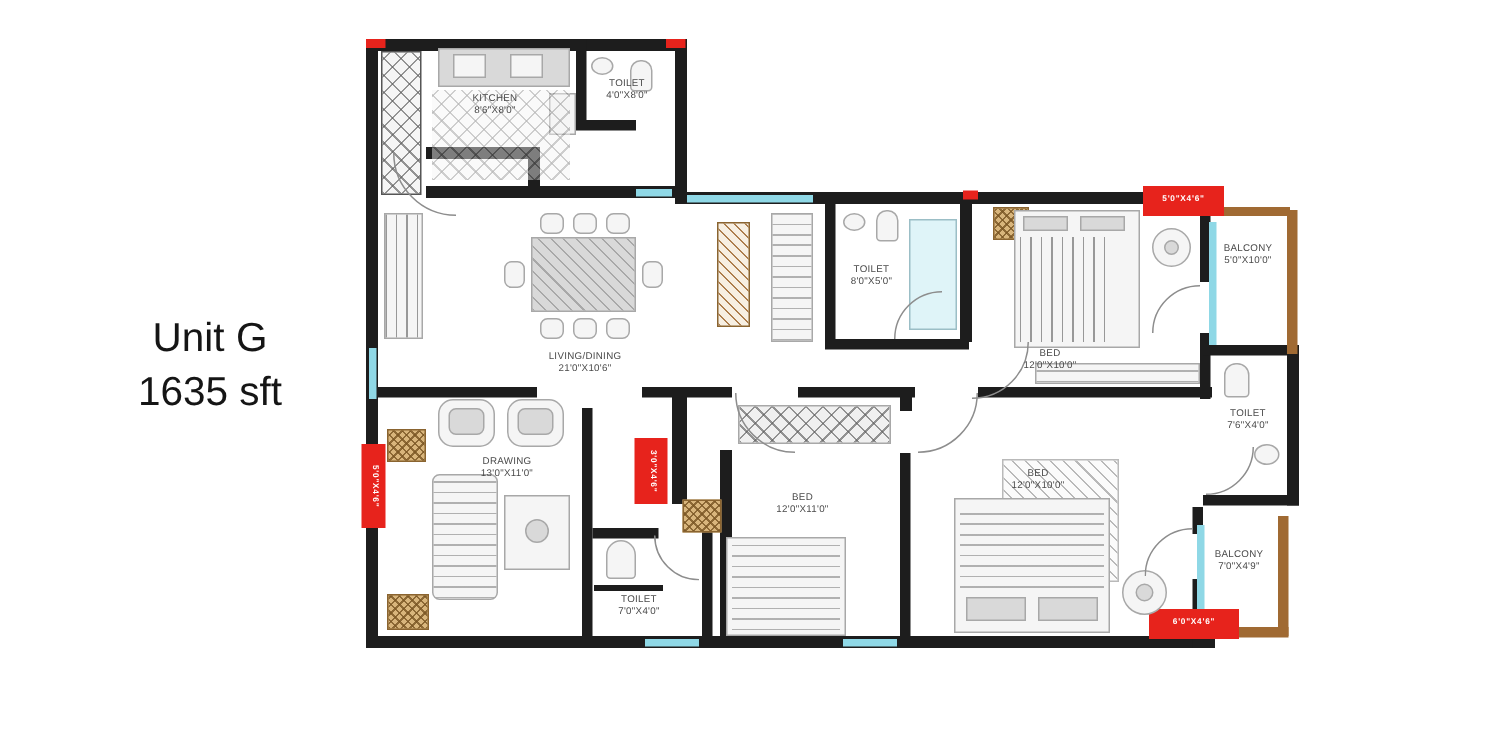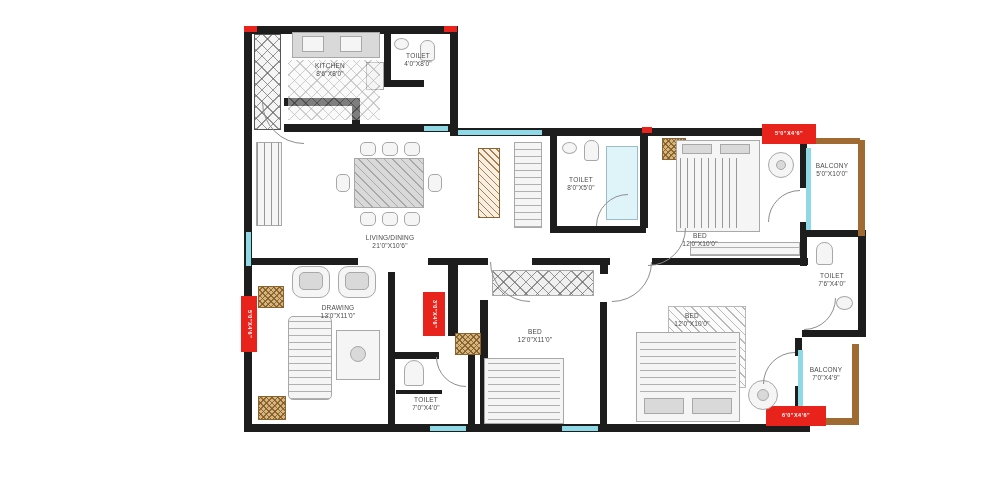--- a/index.html
+++ b/index.html
@@ -41,20 +41,22 @@
   .arc i{position:absolute;display:block;width:200%;height:200%;border:1px solid #8d8d8d;
          border-radius:50%;box-sizing:border-box;}
   .q1 i{left:0;top:0}.q3 i{left:0;top:-100%}.q4 i{left:-100%;top:-100%}
 </style>
 </head>
 <body>
 
 <div id="canvas">
 
   <div class="unit">
+    <span>Unit G</span>
+    <span>1635 sft</span>
   </div>
 
   <div class="w" style="left:244px;top:26px;width:214px;height:8px"></div>
   <div class="w" style="left:244px;top:26px;width:8px;height:110px"></div>
   <div class="w" style="left:450px;top:26px;width:8px;height:110px"></div>
   <div class="w" style="left:384px;top:26px;width:7px;height:60px"></div>
   <div class="w" style="left:384px;top:80px;width:40px;height:7px"></div>
   <div class="w" style="left:284px;top:98px;width:76px;height:8px"></div>
   <div class="w" style="left:352px;top:98px;width:8px;height:34px"></div>
   <div class="w" style="left:284px;top:124px;width:168px;height:8px"></div>

